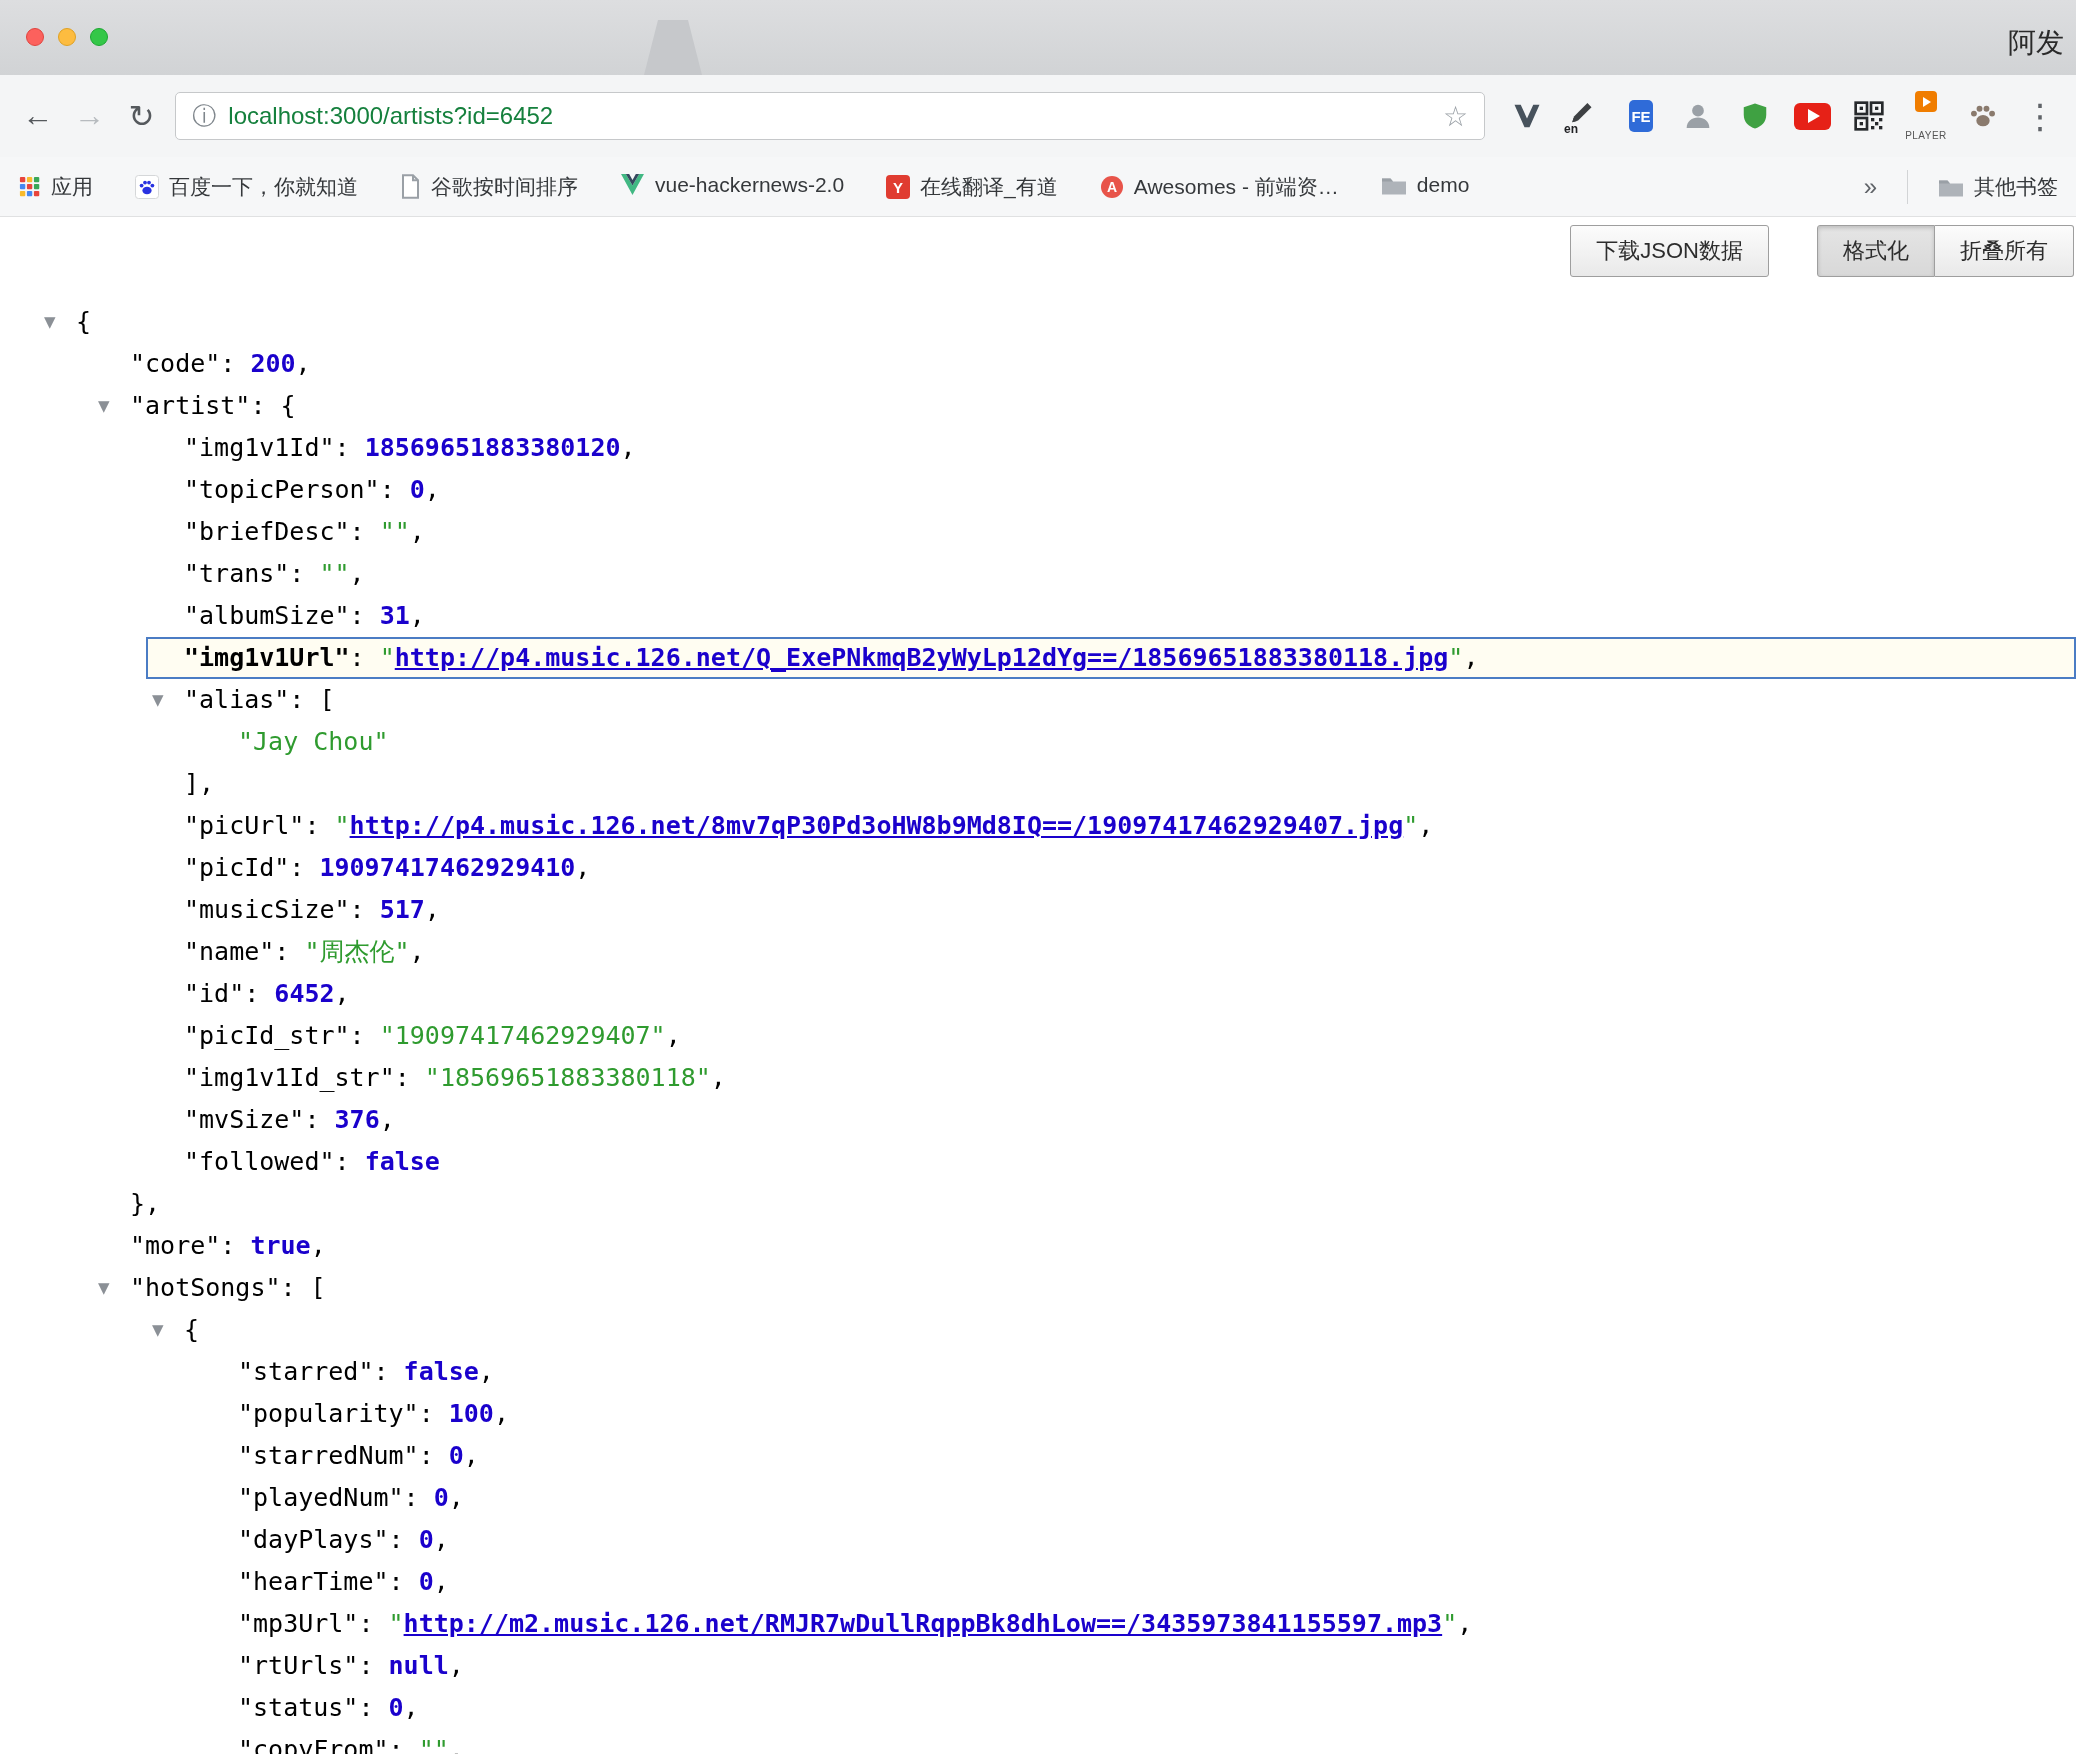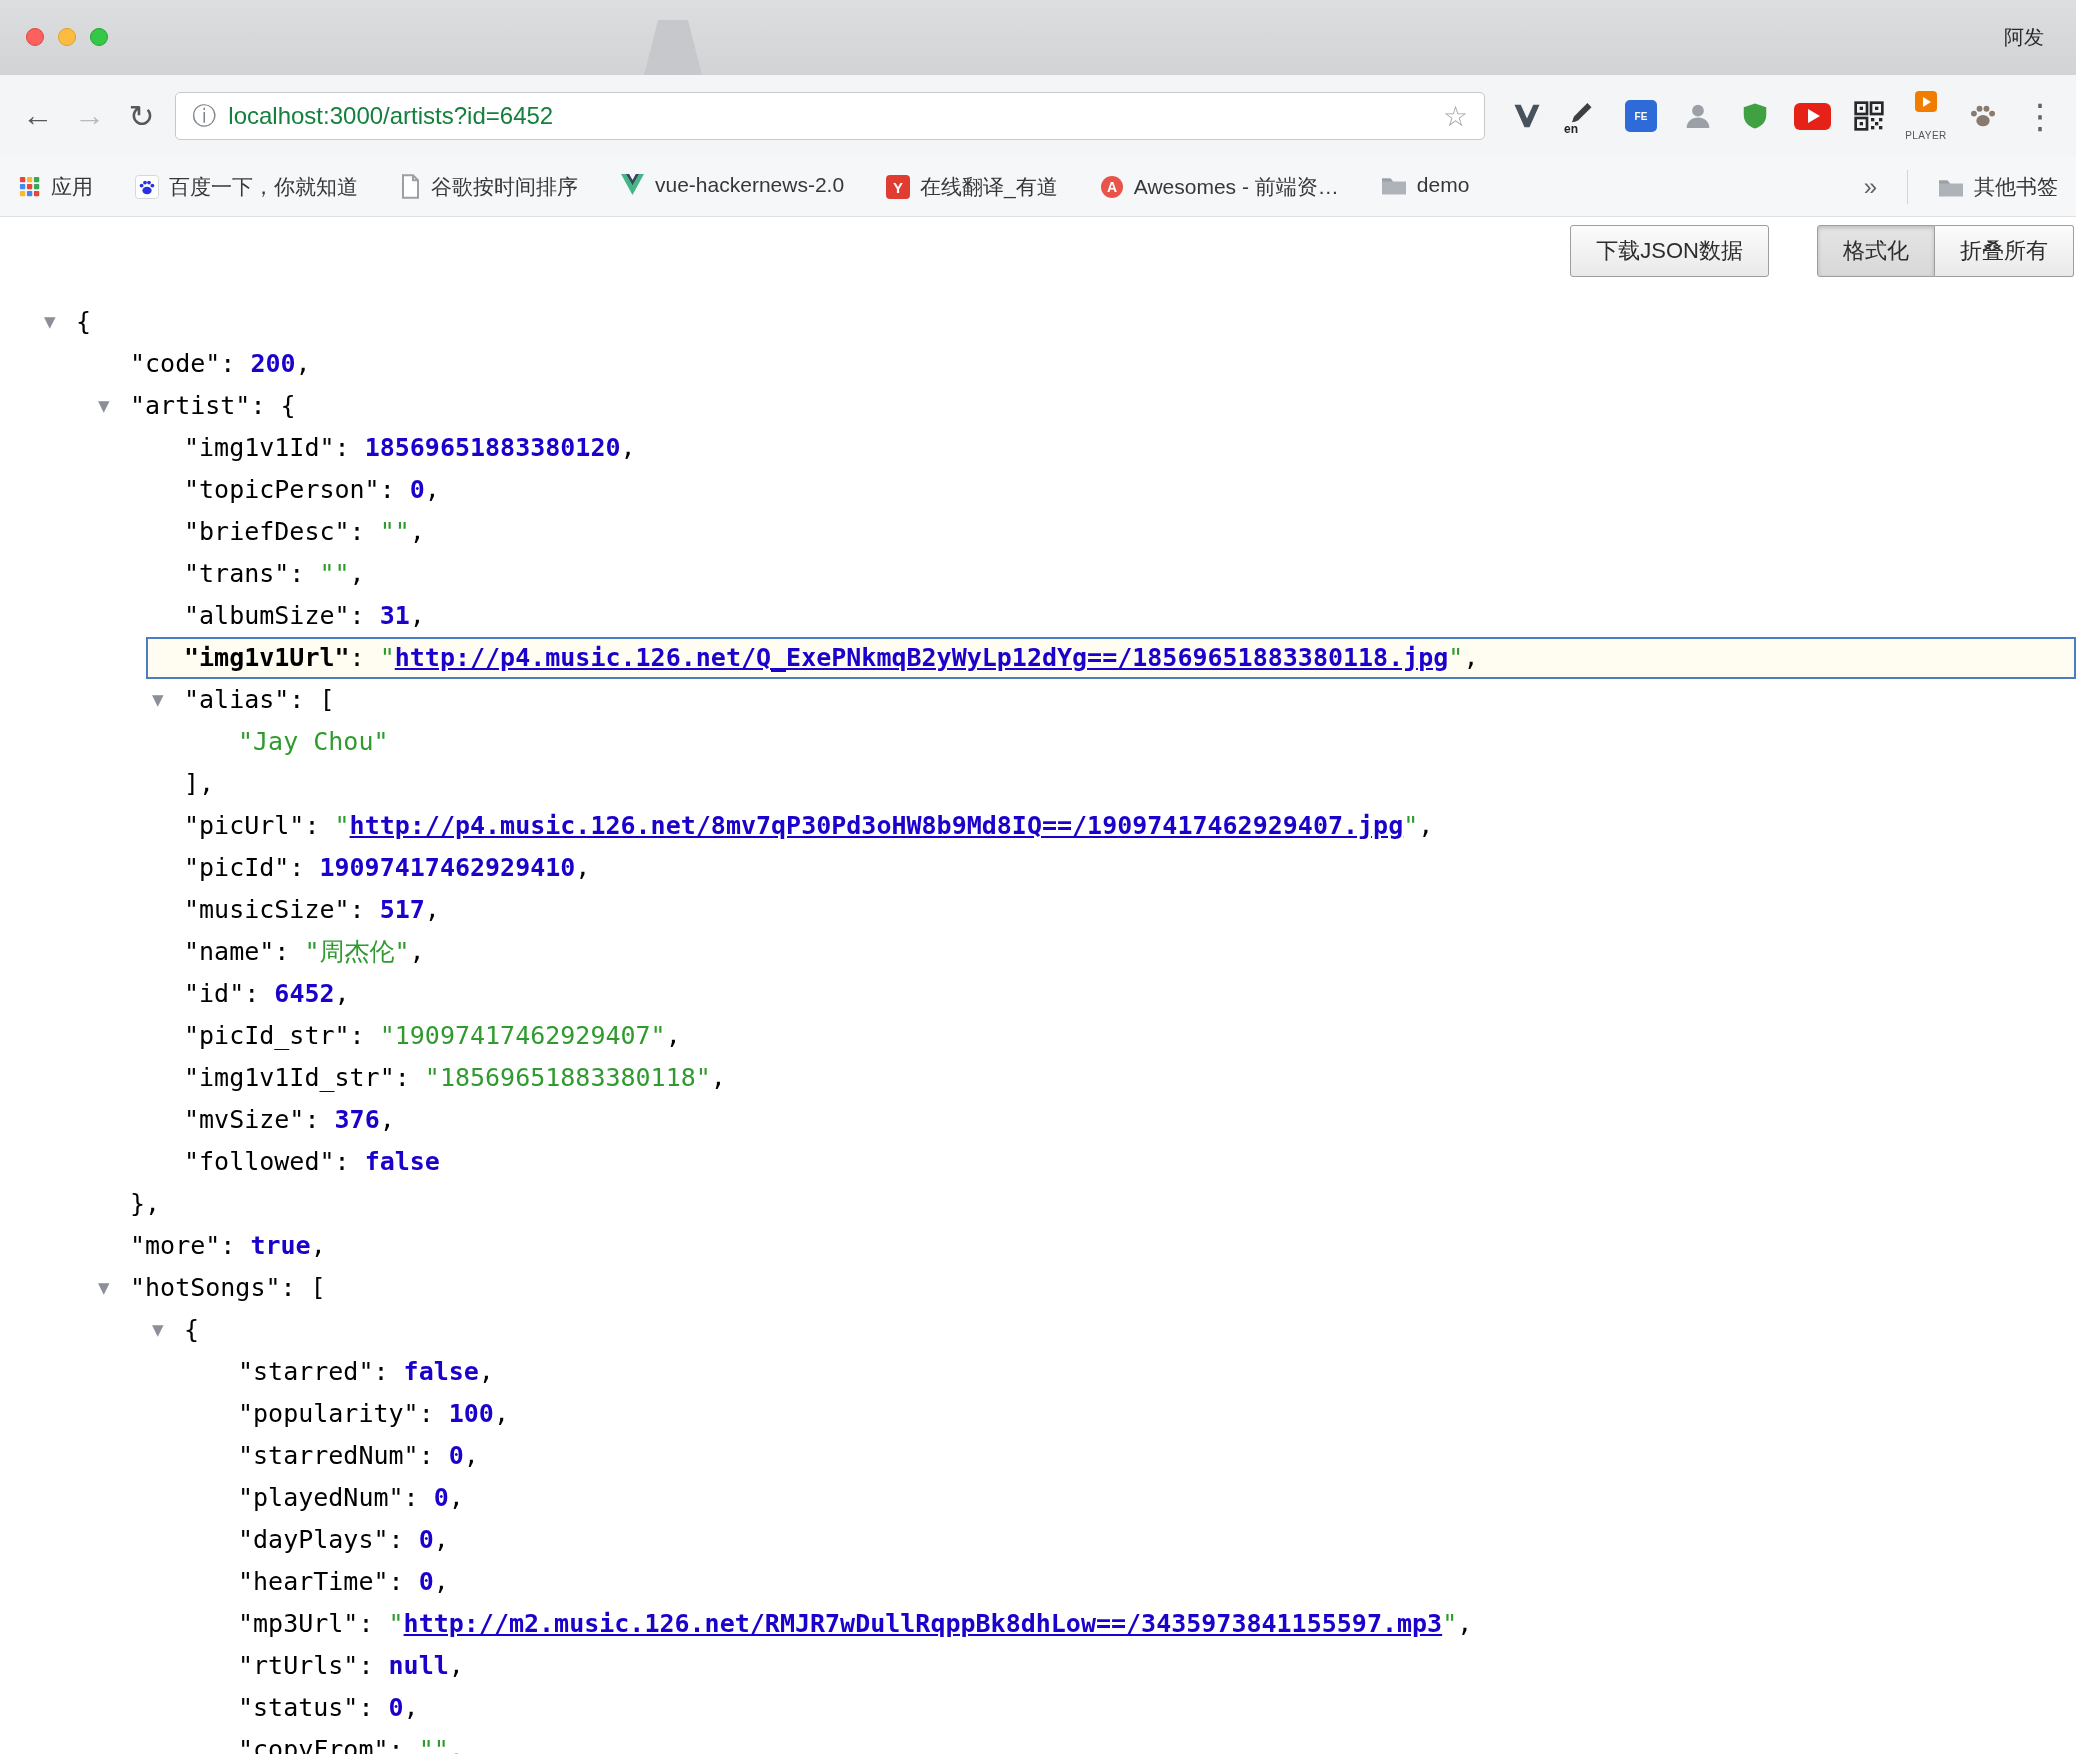--- a/index.html
+++ b/index.html
@@ -13,36 +13,36 @@
   .light.red    { background:#fc615d; border:1px solid #e0443e; }
   .light.yellow { background:#fdbc40; border:1px solid #dfa123; }
   .light.green  { background:#34c748; border:1px solid #1da732; }
   .tab { position:absolute; left:148px; bottom:0; width:480px; height:55px; background:#f4f5f6;
          clip-path:polygon(24px 0, 456px 0, 100% 100%, 0 100%);
          display:flex; align-items:center; gap:12px; padding:0 40px 0 40px; }
   .tab-title { font-size:20px; color:#45494d; white-space:nowrap; overflow:hidden; flex:1; }
   .tab-close { font-size:24px; color:#7d8084; line-height:1; }
   .newtab { position:absolute; left:644px; bottom:0; width:58px; height:55px; background:#c6c8cb;
             clip-path:polygon(14px 0, 44px 0, 100% 100%, 0 100%); }
-  .profile { position:absolute; right:32px; top:24px; font-size:20px; color:#2a2a2a; }
+  .profile { position:absolute; right:12px; top:24px; font-size:28px; color:#2a2a2a; }
 
   
   .navbar { height:82px; background:#f4f5f6; display:flex; align-items:center; padding:0 14px; gap:4px; }
   .nav-btn { width:48px; height:48px; display:flex; align-items:center; justify-content:center;
              font-size:31px; color:#55595d; }
   .nav-btn.disabled { color:#b7bbbf; }
   .urlbar { width:1316px; height:48px; border:1px solid #c6c8ca; border-radius:5px; background:#fff;
             display:flex; align-items:center; gap:12px; padding:0 16px; margin-left:6px; }
   .info-icon { font-size:24px; color:#7f868c; }
   .url-text { flex:1; font-size:24px; color:#15803d; white-space:nowrap; overflow:hidden; }
   .star-icon { font-size:28px; color:#9aa0a6; }
   .ext-row { display:flex; align-items:center; gap:13px; margin-left:16px; flex:1; justify-content:flex-end; }
   .ext { width:44px; height:50px; display:flex; flex-direction:column; align-items:center; justify-content:center; }
-  .fe-badge { width:32px; height:32px; background:#2f6bd8; border-radius:5px; color:#fff; font-weight:bold;
-              font-size:10px; display:flex; align-items:center; justify-content:center; }
+  .fe-badge { width:24px; height:32px; background:#2f6bd8; border-radius:5px; color:#fff; font-weight:bold;
+              font-size:15px; display:flex; align-items:center; justify-content:center; }
   .yt-badge { width:37px; height:27px; background:#e62117; border-radius:6px; display:flex; align-items:center; justify-content:center; }
   .yt-play { width:0; height:0; border-left:12px solid #fff; border-top:7px solid transparent; border-bottom:7px solid transparent; margin-left:3px; }
   .player-badge { width:22px; height:22px; background:#f07d00; border-radius:4px; display:flex; align-items:center; justify-content:center; }
   .player-badge i { display:block; width:0; height:0; border-left:8px solid #fff; border-top:5px solid transparent; border-bottom:5px solid transparent; margin-left:2px; }
   .player-label { font-size:10px; color:#555; margin-top:18px; letter-spacing:.5px; }
   .youdao-wrap { position:relative; width:34px; height:34px; }
   .youdao-en { position:absolute; left:-3px; bottom:-3px; font-size:12px; font-weight:bold; color:#202124; }
   .menu-dots { font-size:34px; color:#5f6368; }
 
   

